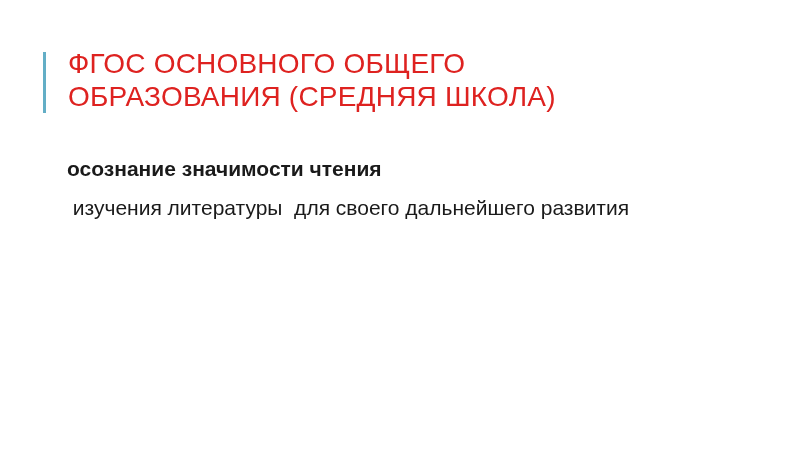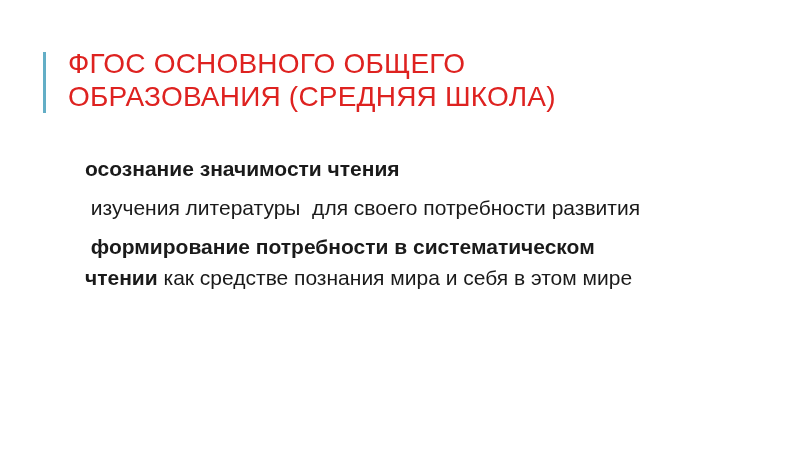--- a/index.html
+++ b/index.html
@@ -29,21 +29,21 @@
     top: 47px;
     width: 600px;
     font-size: 28px;
     line-height: 33px;
     font-weight: 400;
     letter-spacing: 0.2px;
     text-transform: uppercase;
   }
   .body-text {
     position: absolute;
-    left: 85px;
+    left: 67px;
     top: 153px;
     width: 578px;
     color: #1a1a1a;
     font-size: 21px;
     line-height: 31px;
   }
   .body-text p {
     margin: 0 0 8px 0;
     white-space: pre-wrap;
     font-weight: 400;
@@ -57,19 +57,18 @@
 <div class="slide">
 
   <div class="accent-bar" style="background: rgb(99, 174, 198);"></div>
 
   <h1 class="slide-title" style="color: rgb(222, 34, 32);">ФГОС основного общего образования (средняя школа)</h1>
 
   <div class="body-text" style="color: rgb(26, 26, 26);">
 
     <p><span class="seg-bold">осознание значимости чтения</span></p>
 
-    <p><span class="seg-regular"> изучения литературы  для своего потребности развития</span></p>
+    <p><span class="seg-regular"> изучения литературы  для своего дальнейшего развития</span></p>
 
-    <p><span class="seg-bold"> формирование потребности в систематическом чтении</span><span class="seg-regular"> как средстве познания мира и себя в этом мире</span></p>
 
 
   </div>
 </div>
 
 </body></html>

